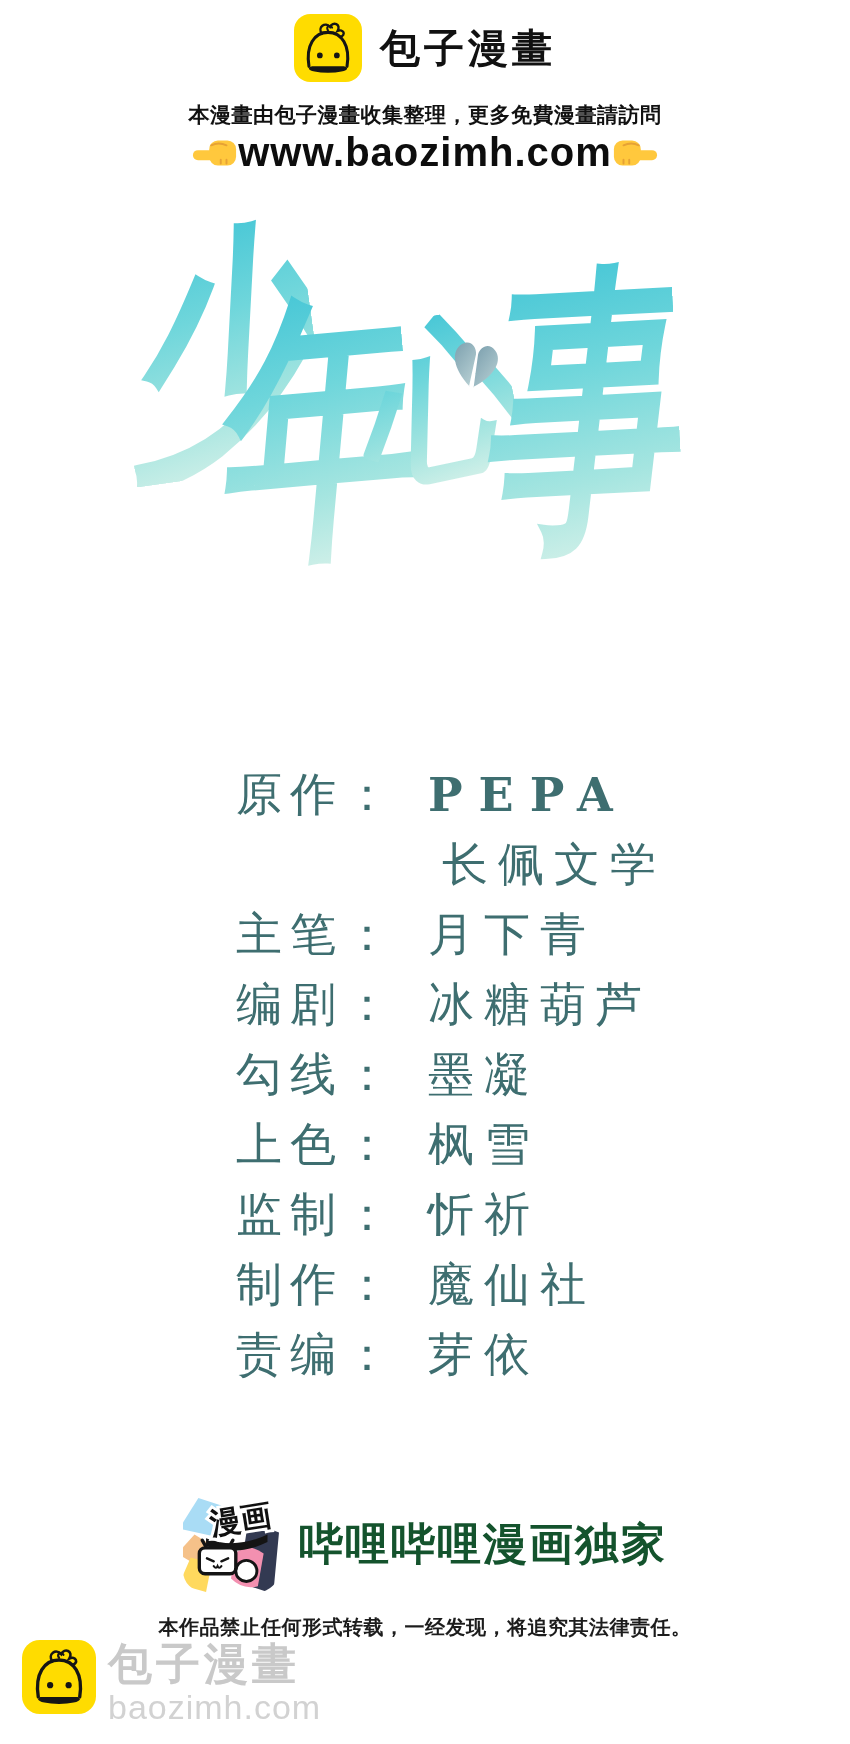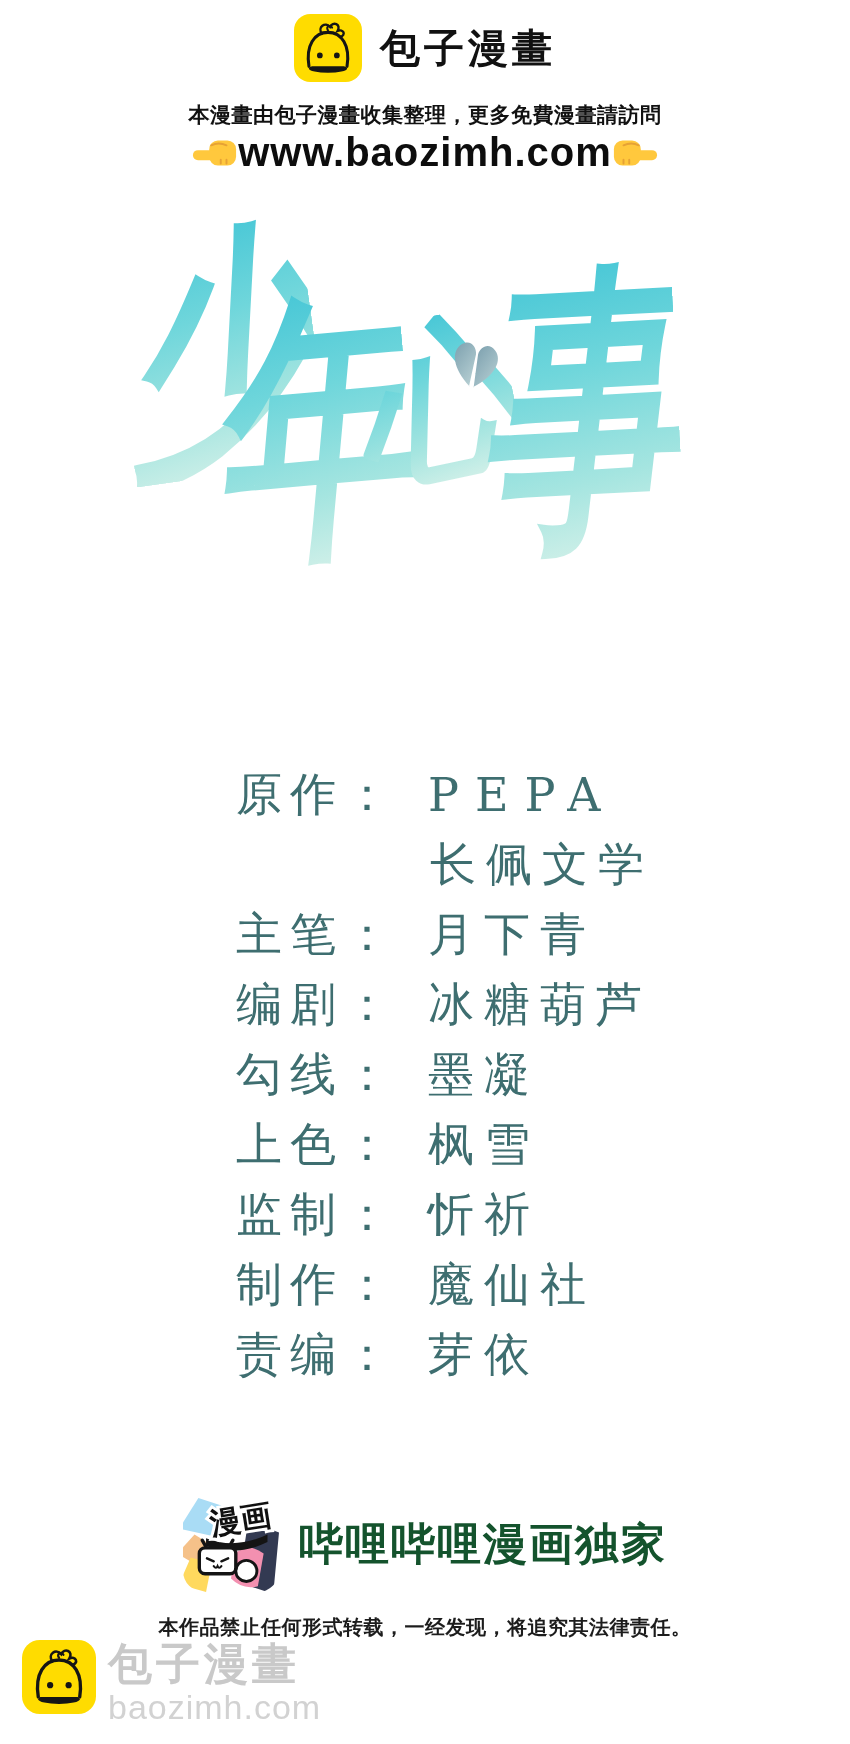--- a/index.html
+++ b/index.html
@@ -49,22 +49,22 @@
   .credits { position:absolute; left:236px; top:760px; }
   .credit-row { height:70px; display:flex; align-items:center; }
   .credit-label {
     display:inline-block; width:192px; font-family:"DejaVu Serif", serif;
     font-size:46px; color:#3e6e70; letter-spacing:8px; white-space:nowrap;
   }
   .credit-value {
     font-family:"DejaVu Serif", serif; font-size:46px; color:#3e6e70;
     letter-spacing:10px; white-space:nowrap;
   }
-  .credit-value.latin { letter-spacing:16px; }
-  .credit-row.publisher .credit-value { margin-left:2px; }
+  .credit-value.latin { letter-spacing:16px;font-weight:bold; }
+  .credit-row.publisher .credit-value { margin-left:14px; }
 
   
   .bili-row {
     position:absolute; top:1496px; left:0; right:0;
     display:flex; justify-content:center; align-items:center; gap:20px;
   }
   .bili-icon { width:96px; height:96px; display:block; }
   .bili-label {
     font-family:"Liberation Serif", serif; font-size:44px; font-weight:900;
     color:#14532d; letter-spacing:2px;

